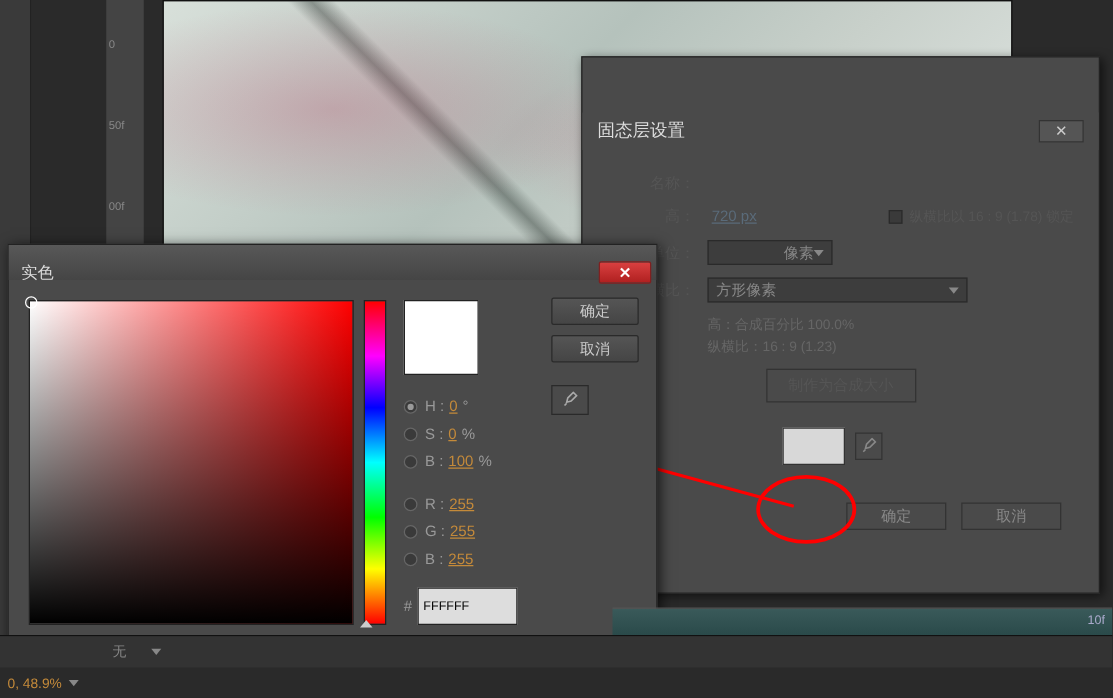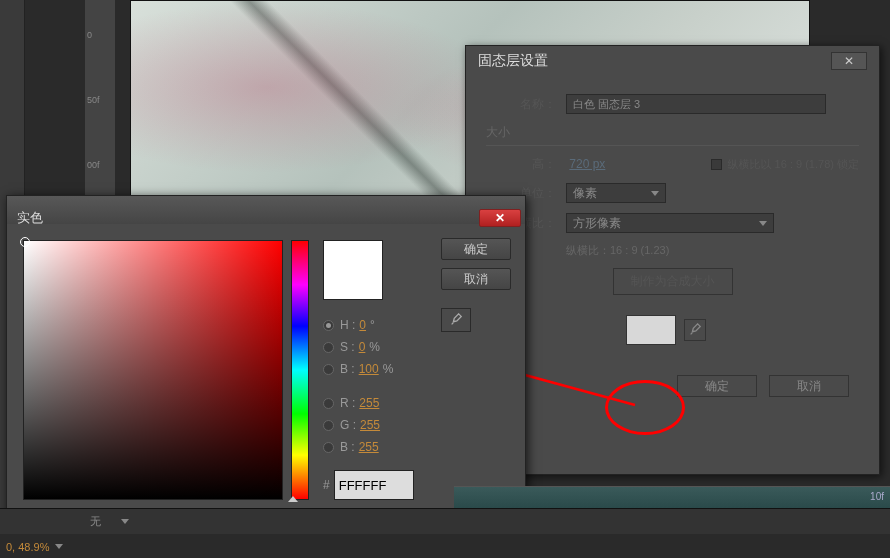--- a/index.html
+++ b/index.html
@@ -7,21 +7,21 @@
   
   
   .bg-canvas { position: absolute; left: 130px; top: 0; width: 680px; height: 290px; background: linear-gradient(135deg, #d8e0da 0%, #b5c2bc 40%, #c8d0ca 60%, #e8edeb 100%); border: 1px solid #111; }
   .bg-canvas::before { content: ''; position: absolute; inset: 0; background: radial-gradient(ellipse at 20% 30%, rgba(180,70,100,0.3) 0%, transparent 30%), radial-gradient(ellipse at 60% 40%, rgba(180,70,100,0.2) 0%, transparent 25%), linear-gradient(45deg, transparent 40%, rgba(30,40,35,0.4) 42%, transparent 44%), linear-gradient(-30deg, transparent 30%, rgba(30,40,35,0.5) 31%, transparent 33%); }
   
   .left-panel { position: absolute; left: 0; top: 0; width: 25px; height: 558px; background: #3a3a3a; border-right: 1px solid #222; }
   .ruler { position: absolute; left: 85px; top: 0; width: 30px; height: 200px; background: #444; color: #888; font-size: 9px; padding: 2px; display:flex; flex-direction:column; justify-content:space-around; }
   
   
   .solid-dialog { position: absolute; left: 465px; top: 45px; width: 415px; height: 430px; background: #4a4a4a; border: 1px solid #222; box-shadow: 2px 2px 8px rgba(0,0,0,0.6); }
-  .solid-title { background: #4a4a4a; color: #ddd; padding: 6px 12px; font-size: 14px; display: flex; justify-content: space-between; }
+  .solid-title { background: #4a4a4a; color: #ddd; padding: 6px 12px; font-size: 14px; display: flex; justify-content: space-between; margin-top: 44px; }
   .solid-close { background: #555; border: 1px solid #333; width: 36px; height: 18px; color: #ccc; display:flex; align-items:center; justify-content:center; font-size: 12px; cursor: pointer; }
   .solid-body { padding: 18px 20px; color: #555; font-size: 12px; }
   .row { display: flex; align-items: center; margin-bottom: 10px; }
   .row-label { width: 70px; text-align: right; margin-right: 10px; }
   .name-input { background: #3d3d3d; border: 1px solid #2a2a2a; width: 260px; height: 20px; color: #888; padding: 0 6px; font-size: 11px; }
   .group-title { color: #666; margin: 8px 0 10px 0; border-bottom: 1px solid #555; padding-bottom: 4px; }
   .link-val { color: #5a6b7a; text-decoration: underline; }
   .checkbox { width: 11px; height: 11px; background: #3a3a3a; border: 1px solid #2a2a2a; display: inline-block; margin-right: 6px; }
   .select-box { background: #3d3d3d; border: 1px solid #2a2a2a; width: 160px; height: 20px; color: #888; padding: 0 6px; display:flex; align-items:center; justify-content:space-between; }
   .arrow-down { width:0; height:0; border-left:4px solid transparent; border-right:4px solid transparent; border-top:5px solid #888; }
@@ -46,30 +46,30 @@
   .sv-cursor { position: absolute; left: -4px; top: -4px; width: 10px; height: 10px; border: 1px solid #fff; border-radius: 50%; }
   .hue-bar { width: 18px; height: 260px; margin-left: 8px; background: linear-gradient(to bottom, #f00 0%, #f0f 17%, #00f 33%, #0ff 50%, #0f0 67%, #ff0 83%, #f00 100%); border: 1px solid #222; position: relative; }
   .hue-slider { position:absolute; bottom:-3px; left:-4px; width:0; height:0; border-left:5px solid transparent; border-right:5px solid transparent; border-bottom:6px solid #ccc; }
   .right-col { margin-left: 14px; flex: 1; }
   .preview-box { width: 60px; height: 60px; background: #fff; border: 1px solid #222; margin-bottom: 18px; }
   .color-input-row { display: flex; align-items: center; margin-bottom: 8px; color: #999; font-size: 12px; }
   .radio { width: 11px; height: 11px; border: 1px solid #666; border-radius: 50%; background: #3a3a3a; margin-right: 6px; display:inline-flex; align-items:center; justify-content:center; }
   .radio.checked::after { content:''; width:5px; height:5px; border-radius:50%; background:#999; }
   .val-link { color: #c48a3a; text-decoration: underline; margin: 0 4px; }
   .hash { color: #999; margin-right: 4px; }
-  .hex-input { background: #ddd; border: 1px solid #222; width: 80px; height: 18px; padding: 14px 4px; font-size: 13px; }
+  .hex-input { background: #ddd; border: 1px solid #222; width: 80px; height: 18px; padding: 14px 4px; font-size: 10px; }
   .btn-col { position: absolute; right: 14px; top: 42px; display: flex; flex-direction: column; gap: 8px; }
   .picker-btn { width: 70px; height: 22px; background: linear-gradient(#555,#454545); border: 1px solid #2a2a2a; color: #ccc; font-size: 12px; border-radius: 2px; }
   .eyedrop-btn { width: 30px; height: 24px; background: #4a4a4a; border: 1px solid #2a2a2a; display:flex; align-items:center; justify-content:center; margin-top: 10px; }
   
   
   .timeline { position: absolute; left: 0; bottom: 0; width: 890px; height: 50px; background: #2a2a2a; border-top: 1px solid #111; }
   .timeline-top { height: 25px; background: #333; display:flex; align-items:center; padding-left: 90px; gap: 20px; font-size: 11px; color: #888; }
   .timeline-bot { height: 25px; display:flex; align-items:center; padding-left: 6px; font-size: 11px; color: #c48a3a; }
-  .time-strip { position: absolute; right: 0; bottom: 50px; width: 436px; height: 22px; background: linear-gradient(#3a5a5a, #2a4a4a); border-top: 1px solid #555; }
+  .time-strip { position: absolute; right: 0; bottom: 50px; width: 400px; height: 22px; background: linear-gradient(#3a5a5a, #2a4a4a); border-top: 1px solid #555; }
   
   svg.eyedrop-icon { width: 14px; height: 14px; }
 </style>
 </head>
 <body>
 
 <div class="left-panel"></div>
 <div class="ruler">
   <span>0</span>
   <span>50f</span>
@@ -79,47 +79,46 @@
 <div class="bg-canvas"></div>
 
 <div class="solid-dialog">
   <div class="solid-title">
     <span>固态层设置</span>
     <span class="solid-close">✕</span>
   </div>
   <div class="solid-body">
     <div class="row">
       <span class="row-label">名称：</span>
-      <input class="name-input" value="白色 固态层 3" style="">
-    </div>
-    <div class="group-title">大小</div>
+    </div>
     <div class="row" style="justify-content:space-between;">
       <div>
         <span class="row-label" style="display:inline-block;">高：</span>
         <span class="link-val">720 px</span>
       </div>
       <div style="display:flex;align-items:center;">
         <span class="checkbox"></span>
         <span style="font-size:11px;">纵横比以 16 : 9 (1.78) 锁定</span>
       </div>
     </div>
     <div class="row">
       <span class="row-label">单位：</span>
-      <div class="select-box" style="width:100px;">
+      <div class="select-box" style="width:100px;justify-content:flex-end;">
         <span>像素</span>
           <span class="arrow-down"></span>
       </div>
     </div>
     <div class="row">
       <span class="row-label">纵横比：</span>
       <div class="select-box" style="width:208px;">
         <span>方形像素</span>
           <span class="arrow-down"></span>
       </div>
     </div>
+    <div class="info-line">高：合成百分比 100.0%</div>
     <div class="info-line">纵横比：16 : 9 (1.23)</div>
     <button class="make-comp-btn">制作为合成大小</button>
     <div class="color-row">
       <div class="color-swatch"></div>
       <div class="eyedrop2">
         <svg class="eyedrop-icon" viewBox="0 0 16 16">
             <path d="M13 3l-2-2-5 5-1 4 4-1 5-5z M3 13l2-2" stroke="#888" fill="none" stroke-width="1.5"></path>
           </svg>
       </div>
     </div>

